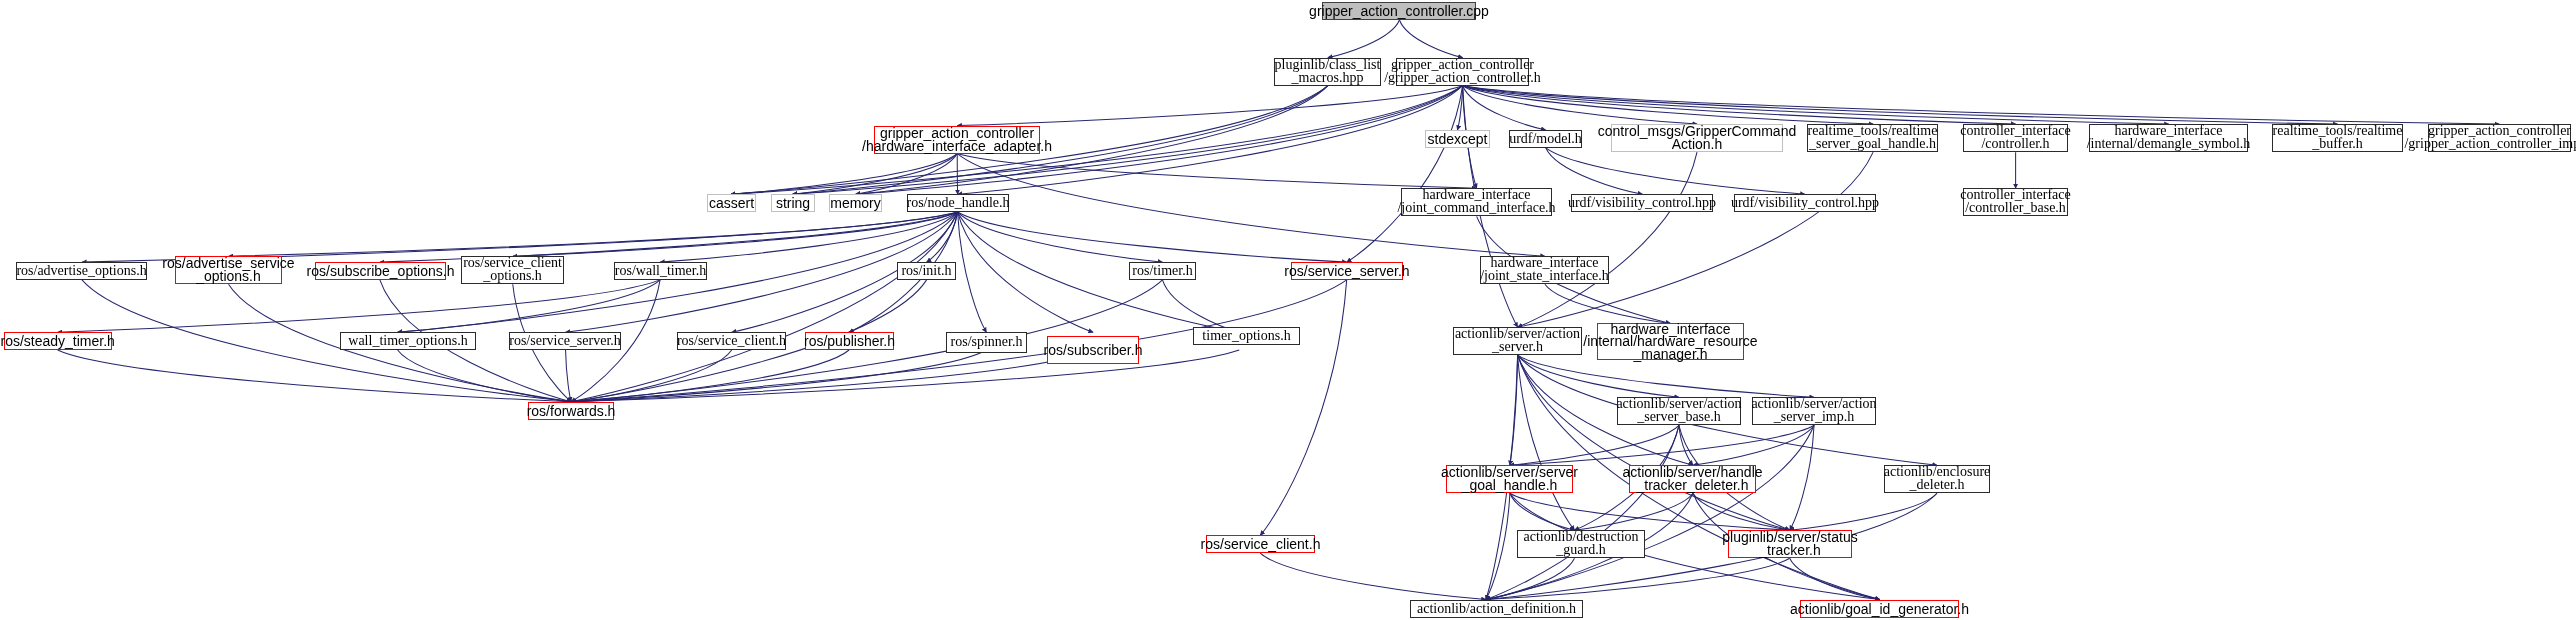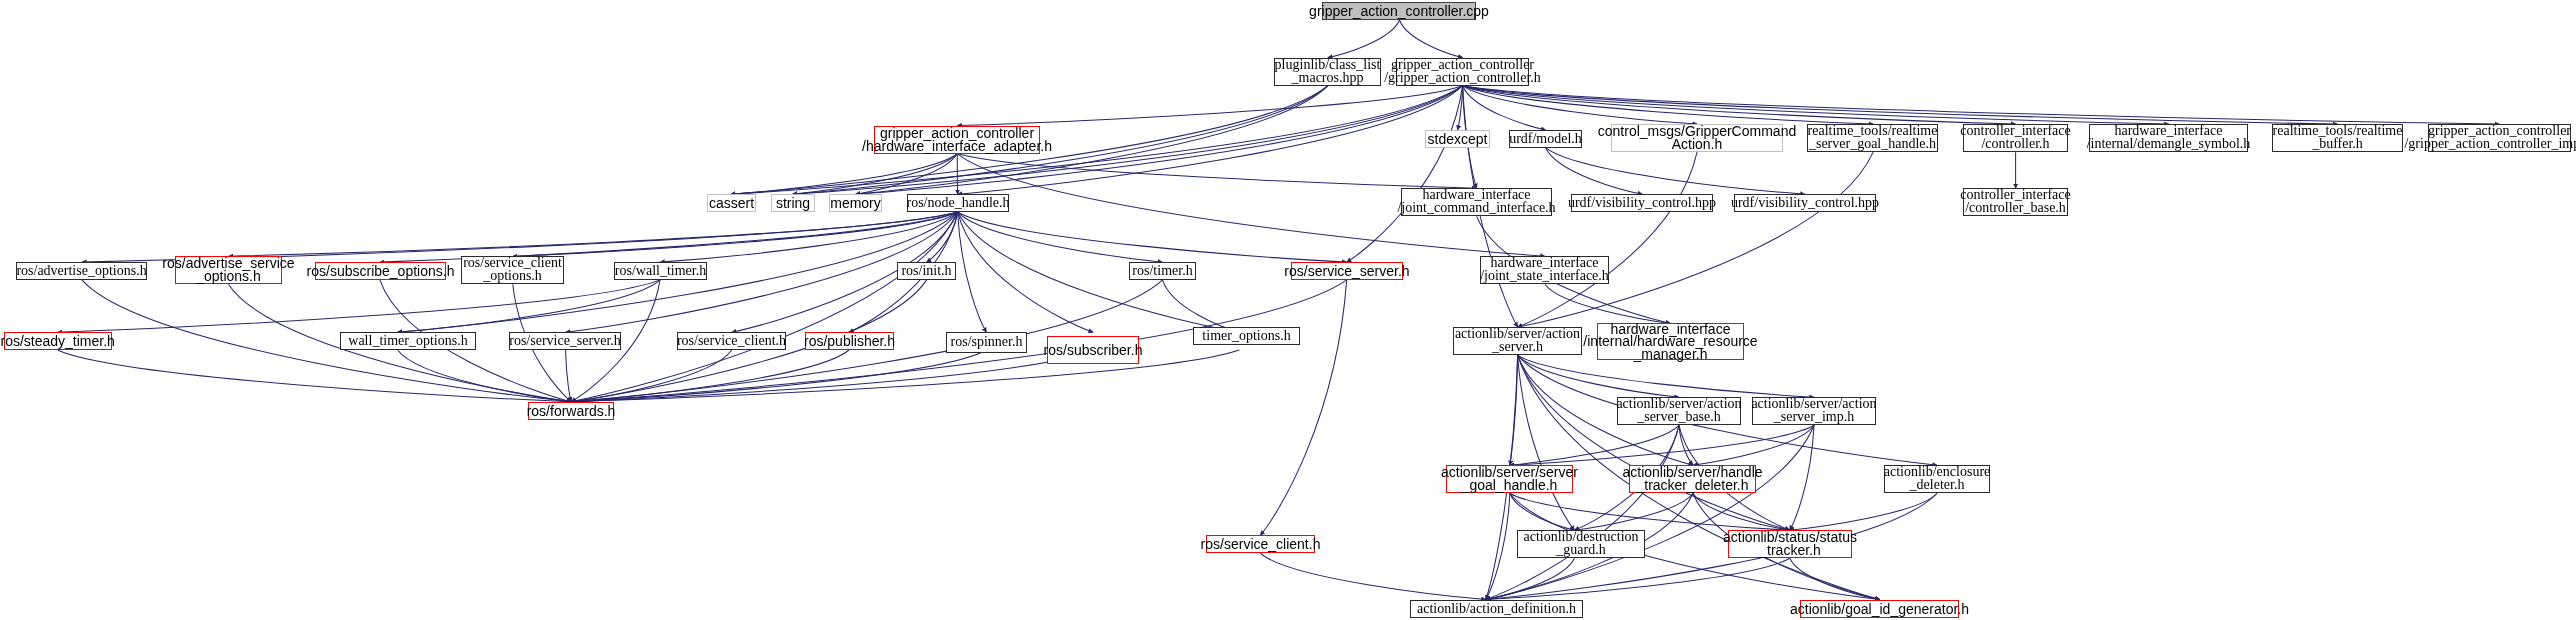--- a/index.html
+++ b/index.html
@@ -218,21 +218,21 @@
       <div class="node strong" style="left: 1752px; top: 397px; width: 124px; height: 28px;">actionlib/server/action
 _server_imp.h</div>
       <div class="node red" style="left: 1446px; top: 465px; width: 127px; height: 28px;">actionlib/server/server
 _goal_handle.h</div>
       <div class="node red" style="left: 1629px; top: 465px; width: 127px; height: 28px;">actionlib/server/handle
 _tracker_deleter.h</div>
       <div class="node strong" style="left: 1884px; top: 465px; width: 106px; height: 28px;">actionlib/enclosure
 _deleter.h</div>
       <div class="node strong" style="left: 1517px; top: 530px; width: 128px; height: 28px;">actionlib/destruction
 _guard.h</div>
-      <div class="node red" style="left: 1728px; top: 530px; width: 124px; height: 28px;">actionlib/status/status
+      <div class="node red" style="left: 1728px; top: 530px; width: 124px; height: 28px;">pluginlib/server/status
 _tracker.h</div>
       <div class="node red" style="left: 1206px; top: 535px; width: 109px; height: 17.7px;">ros/service_client.h</div>
       <div class="node strong" style="left: 1410px; top: 600px; width: 173px; height: 17.7px;">actionlib/action_definition.h</div>
       <div class="node red" style="left: 1800px; top: 600px; width: 159px; height: 17.7px;">actionlib/goal_id_generator.h</div>
       <div class="node red" style="left: 528px; top: 402px; width: 86px; height: 17.7px;">ros/forwards.h</div>
     </div>
 </div>
 
 
 </body></html>

